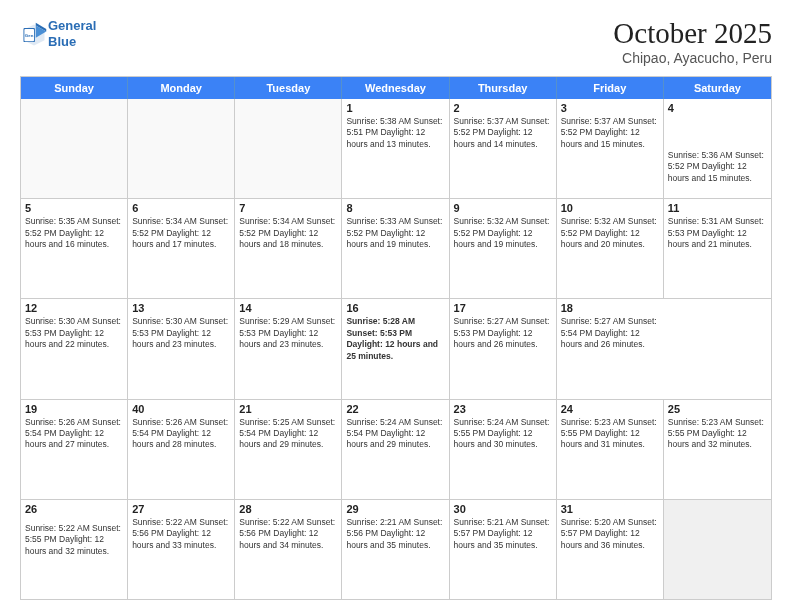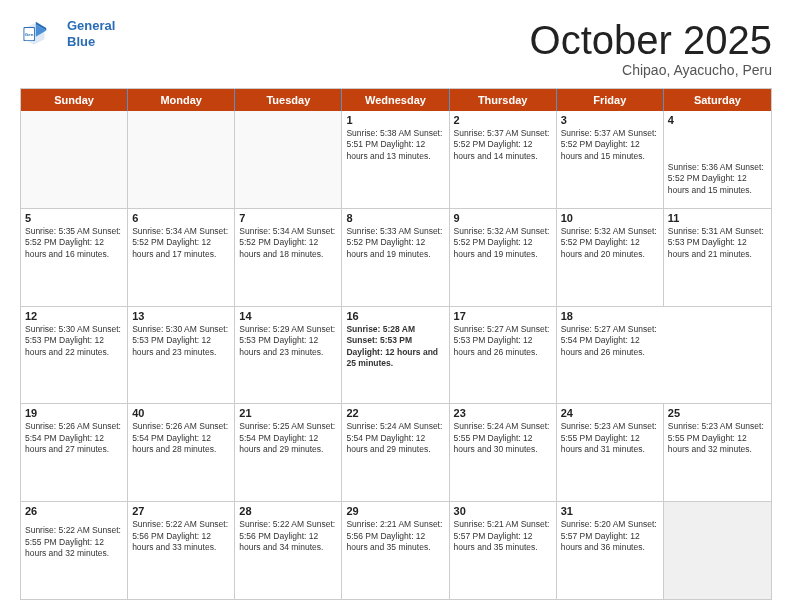--- a/index.html
+++ b/index.html
@@ -18,59 +18,60 @@
       flex-direction: column;
     }
     .header {
       display: flex;
       align-items: flex-start;
       justify-content: space-between;
       margin-bottom: 10px;
     }
     .logo {
       display: flex;
-      align-items: center;
-      gap: 19px;
+      align-items: flex-end;
+      gap: 0;
     }
     .logo-text {
       font-size: 13px;
       font-weight: bold;
       color: #333;
       line-height: 1.2;
     }
     .logo-text span {
       color: #2a6db5;
     }
     .logo-icon {
       width: 28px;
       height: 28px;
     }
     .title-block {
       text-align: right;
     }
     .month-title {
-      font-size: 40px;
+      font-size: 29px;
       font-weight: 300;
       color: #222;
       line-height: 1.1;
+      font-family: Liberation Serif, serif;
     }
     .subtitle {
       font-size: 14px;
       color: #555;
     }
     .calendar {
       flex: 1;
       display: flex;
       flex-direction: column;
       border: 1px solid #ccc;
     }
     .cal-header {
       display: grid;
       grid-template-columns: repeat(7, 1fr);
-      background: #c2410c;
+      background: #3b82f6;
     }
     .cal-header-cell {
       color: #fff;
       font-size: 11px;
       font-weight: bold;
       text-align: center;
       padding: 5px 2px;
       border-right: 1px solid #5590cc;
     }
     .cal-header-cell:last-child { border-right: none; }

